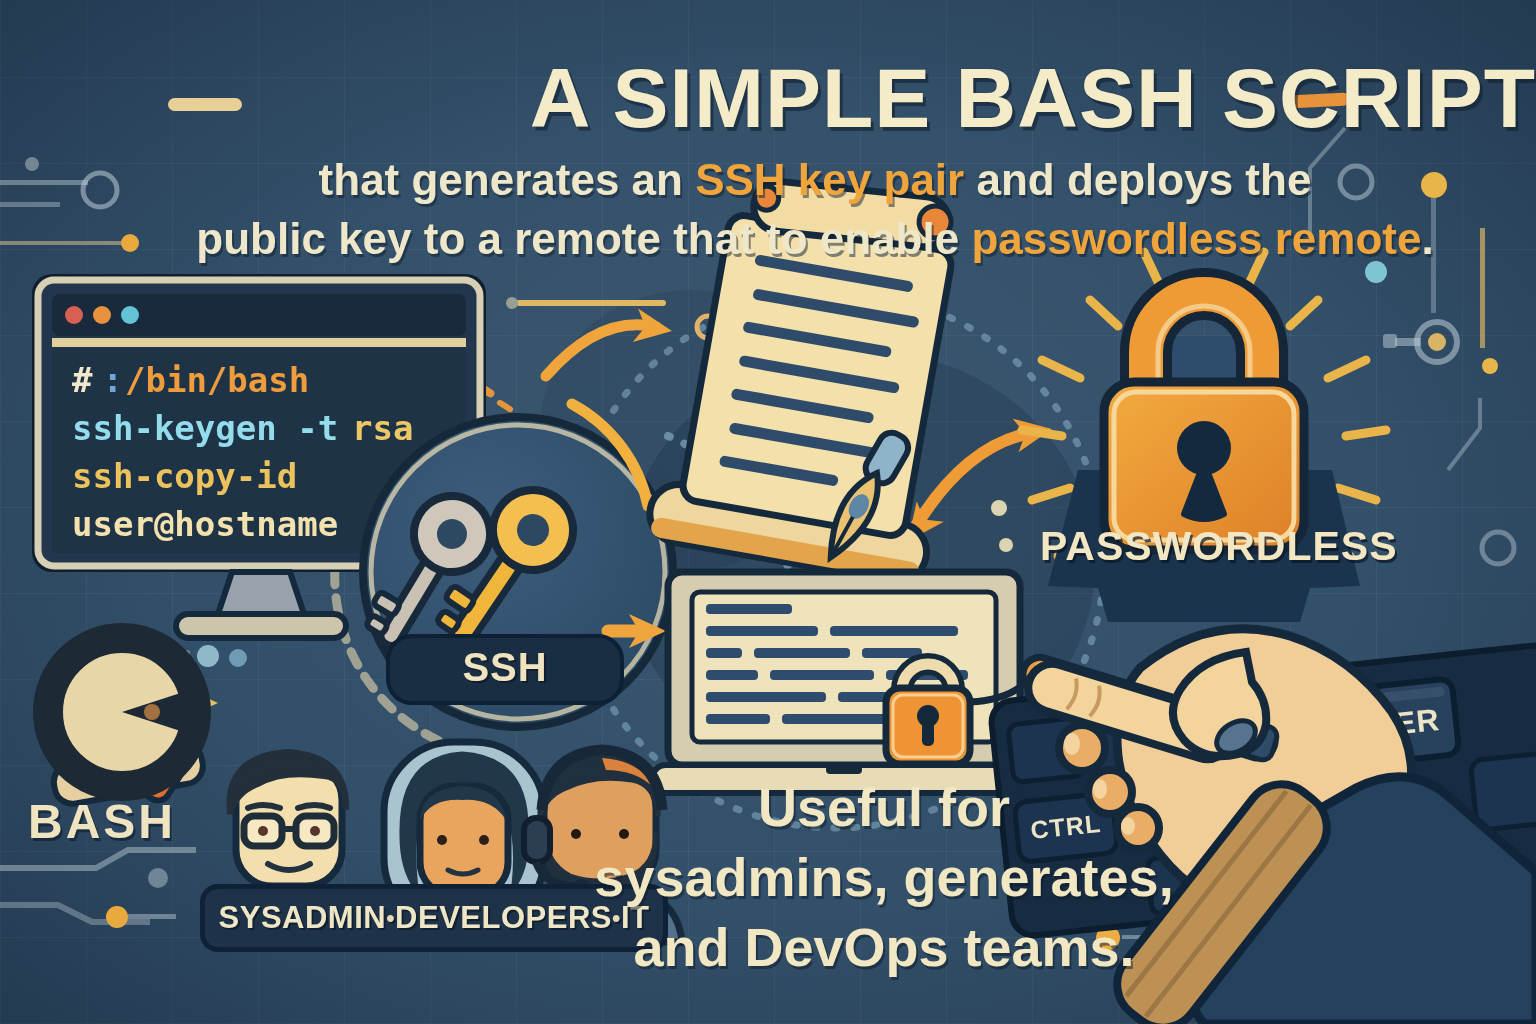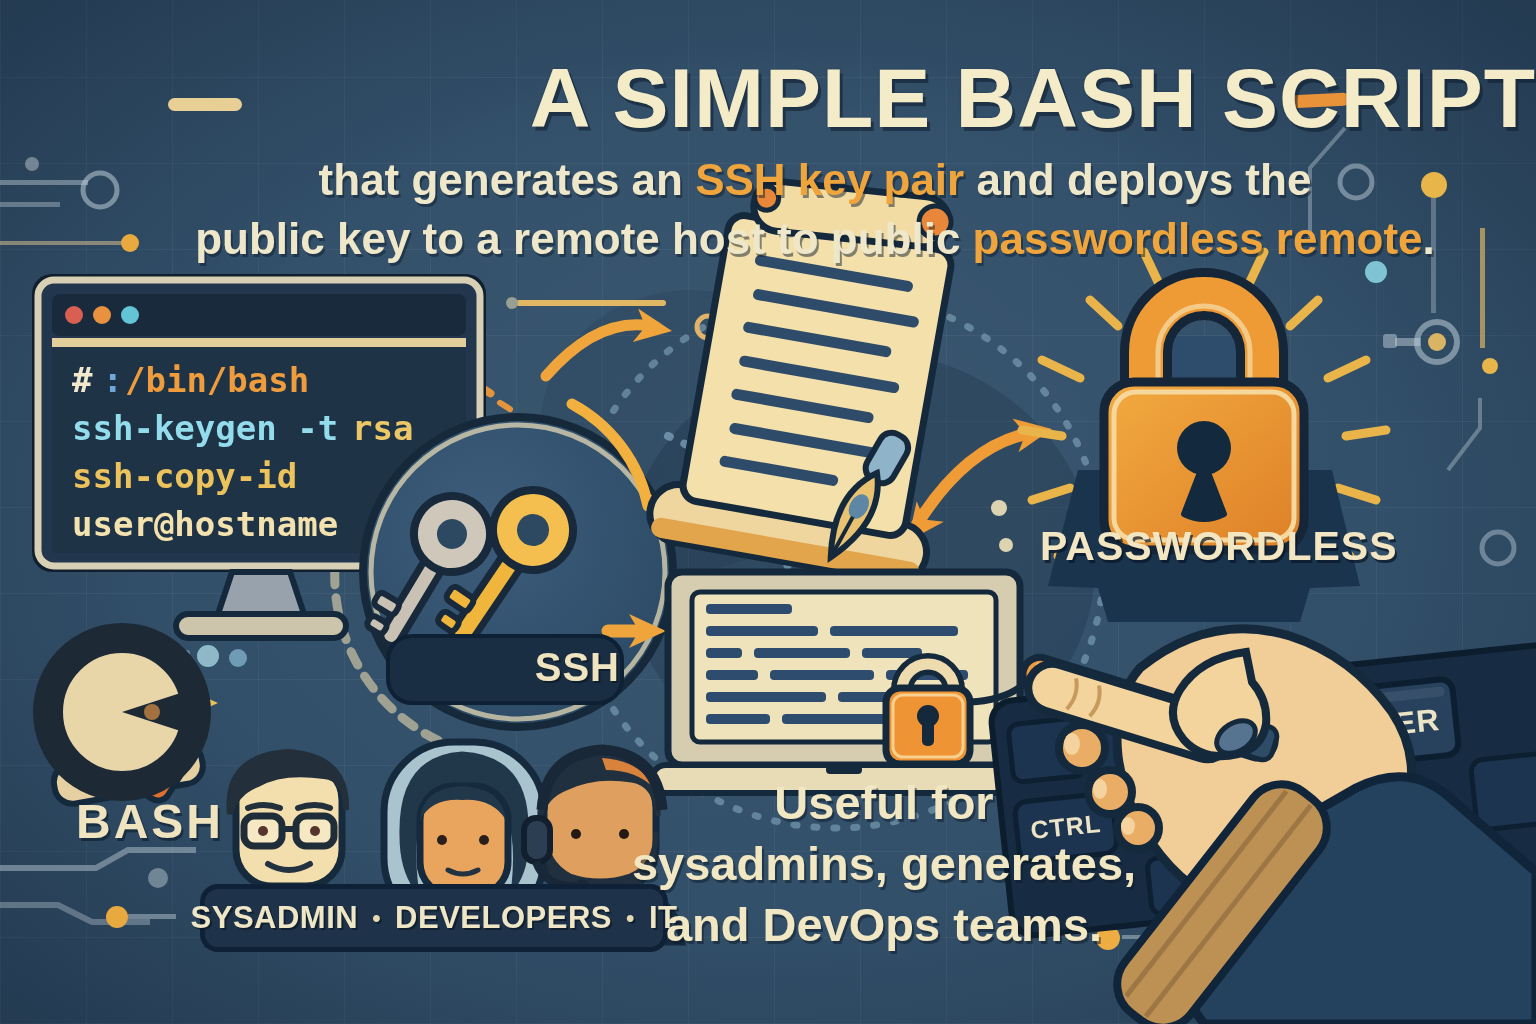--- a/index.html
+++ b/index.html
@@ -24,46 +24,46 @@
   .title-dash.left{left:168px;top:98px;width:74px;background:#e7cf96;}
   .title-dash.right{left:1286px;top:94px;width:64px;background:#e8923a;transform:rotate(-3deg);}
   .subtitle{
     left:0;top:150px;width:100%;text-align:center;
     font-size:44px;font-weight:bold;color:#efe7ca;line-height:1.35;
     text-shadow:2px 3px 0 rgba(14,30,46,.5);
     margin-left:47px;
   }
   .subtitle .hl{color:#f0a53c;}
   .kp-badge{
-    left:386px;top:634px;width:230px;padding:8px 0 12px;text-align:right;
+    left:386px;top:634px;width:230px;padding:8px 0 12px;text-align:center;
     background:#1a2e43;border:4px solid #0e2134;border-radius:26px;
     color:#f0e4c0;font-weight:bold;font-size:40px;line-height:1.08;letter-spacing:1px;
     text-shadow:2px 2px 0 rgba(8,20,32,.6);
   }
   .pw-label{
     left:1040px;top:524px;width:330px;text-align:right;
     color:#f3e6c2;font-weight:bold;font-size:41px;line-height:1.12;letter-spacing:1px;
     text-shadow:2px 3px 0 rgba(8,22,38,.7);
   }
   .bash-label{
-    left:28px;top:794px;width:196px;text-align:right;
+    left:28px;top:794px;width:196px;text-align:left;
     color:#efe3c0;font-weight:bold;font-size:48px;letter-spacing:3px;
     text-shadow:2px 3px 0 rgba(10,24,38,.55);
   }
   .banner{
     left:200px;top:884px;width:458px;height:58px;
     background:#1e3349;border:5px solid #0e2136;border-radius:18px;
-    display:flex;align-items:center;justify-content:center;gap:14px;
+    display:flex;align-items:center;justify-content:center;
     color:#efe6c6;font-weight:bold;font-size:31px;letter-spacing:.5px;
     text-shadow:2px 2px 0 rgba(8,20,32,.6);
   }
   .banner .sep{color:#e6d9b4;font-size:24px;}
   .footer{
     left:594px;top:772px;width:580px;text-align:center;
-    color:#f2e7c3;font-weight:bold;font-size:47px;line-height:1.3;
+    color:#f2e7c3;font-weight:bold;font-size:54px;line-height:1.3;
     text-shadow:2px 3px 0 rgba(11,25,40,.5);
   }
   .code{font-family:"DejaVu Sans Mono",monospace;font-weight:bold;font-size:34px;}
   .keytext{font-family:"Liberation Sans",sans-serif;font-weight:bold;fill:#ece4c6;letter-spacing:1px;}
 </style>
 </head>
 <body>
 
 <div class="canvas">
 
@@ -370,21 +370,21 @@
     </g>
   </g>
 </svg>
 
 <div class="abs title-dash left"></div>
 <div class="abs title-dash right"></div>
 <div class="abs title">A SIMPLE BASH SCRIPT</div>
 
 <div class="abs subtitle">
   <div><span>that generates an </span><span class="hl">SSH key pair</span><span> and deploys the</span></div>
-  <div><span>public key to a remote host to public </span><span class="hl">passwordless remote</span><span>.</span></div>
+  <div><span>public key to a remote that to enable </span><span class="hl">passwordless remote</span><span>.</span></div>
 </div>
 
 <div class="abs kp-badge">
   <div>SSH</div>
 </div>
 
 <div class="abs pw-label">
   <div>PASSWORDLESS</div>
 </div>
 

